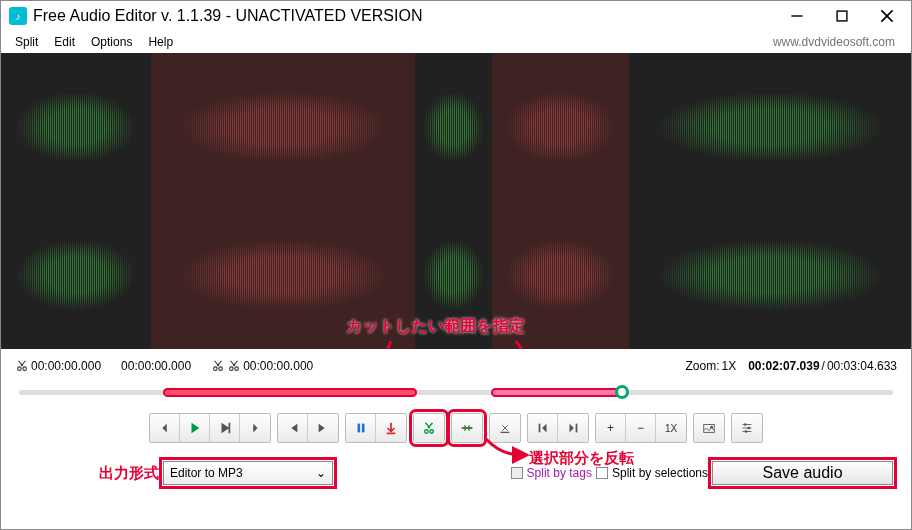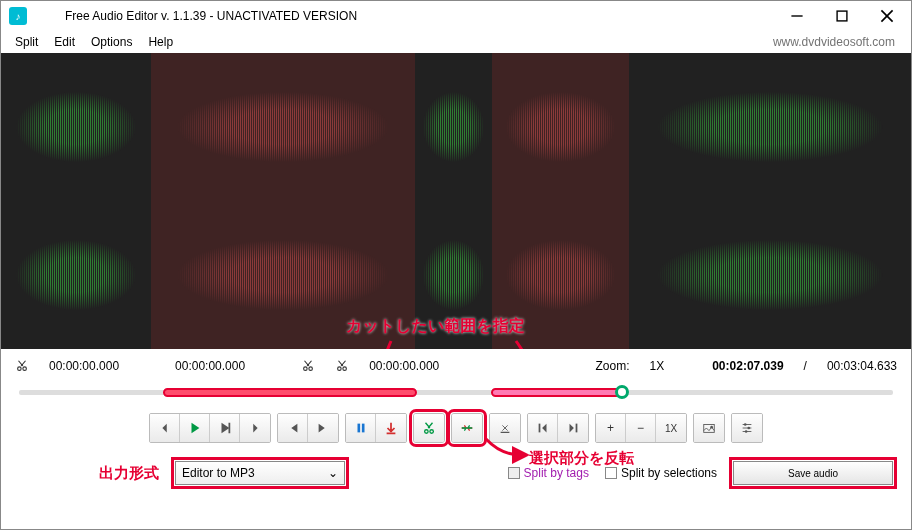--- a/index.html
+++ b/index.html
@@ -1,62 +1,62 @@
 <!DOCTYPE html>
 <html><head>
 <meta charset="utf-8">
 <style>
 * { margin: 0; padding: 0; box-sizing: border-box; font-family: "Segoe UI", Tahoma, sans-serif; }
 body { background: #fff; width: 912px; height: 530px; display: flex; flex-direction: column; border: 1px solid #888; }
 
 .titlebar { display: flex; align-items: center; height: 30px; padding: 0 2px; }
 .app-icon { width: 18px; height: 18px; margin: 0 6px; background: #00bcd4; border-radius: 3px; display: flex; align-items: center; justify-content: center; color: #fff; font-size: 10px; }
-.title-text { font-size: 12px; flex: 1; margin-left: 32px; }
+.title-text { font-size: 16px; flex: 1; }
 .win-btns { display: flex; }
 .win-btn { width: 45px; height: 30px; display: flex; align-items: center; justify-content: center; font-size: 14px; cursor: pointer; }
 
 .menubar { display: flex; align-items: center; height: 22px; padding: 0 6px; font-size: 12px; }
 .menu-item { padding: 2px 8px; cursor: pointer; }
 .site-link { margin-left: auto; color: #737373; cursor: pointer; padding-right: 10px; }
 
 .waveform-area { background: #212121; height: 296px; position: relative; overflow: hidden; }
 .wave-track { position: absolute; left: 0; right: 0; height: 50%; display: flex; align-items: center; }
 .wave-track.top { top: 0; }
 .wave-track.bottom { bottom: 0; }
 .wave-seg { height: 100%; display: flex; align-items: center; justify-content: center; }
 .wave-bars { width: 100%; height: 60%; background: repeating-linear-gradient(90deg, transparent 0, transparent 1px, currentColor 1px, currentColor 2px); mask: radial-gradient(ellipse 50% 50%, #000 40%, transparent 80%); -webkit-mask: radial-gradient(ellipse 50% 50%, #000 40%, transparent 80%); }
 .seg-green { color: #2e7d32; }
 .seg-red { color: #8b3a3a; background: rgba(120,40,40,0.35); }
 
 .annot-label { position: absolute; font-weight: bold; font-size: 16px; color: #e60033; text-shadow: 0 0 3px #fff; z-index: 5; }
 .annot-arrow { position: absolute; z-index: 4; }
 
-.time-row { display: flex; align-items: center; height: 26px; padding: 0 14px; font-size: 12px; gap: 20px; margin-top: 4px; }
+.time-row { display: flex; align-items: center; height: 26px; padding: 0 14px; font-size: 12px; gap: 2px; margin-top: 4px; }
 .sci-icon { width: 14px; height: 14px; }
 .time-spacer { flex: 1; }
 
 .track-bar { position: relative; margin: 6px 18px 10px 18px; height: 14px; }
 .track-base { position: absolute; top: 5px; left: 0; right: 0; height: 5px; background: #ddd; border-radius: 2px; }
 .sel-range { position: absolute; top: 3px; height: 9px; background: #ff4d6d; border: 2px solid #e60033; border-radius: 5px; }
 .sel-handle { position: absolute; top: 0; width: 14px; height: 14px; background: #fff; border: 3px solid #00a86b; border-radius: 50%; }
 
 .toolbar { display: flex; align-items: center; justify-content: center; gap: 6px; padding: 4px 0; }
 .btn-group { display: flex; border: 1px solid #bbb; border-radius: 2px; overflow: hidden; }
 .tbtn { width: 30px; height: 28px; display: flex; align-items: center; justify-content: center; background: linear-gradient(#fefefe, #eaeaea); border-right: 1px solid #ccc; cursor: pointer; font-size: 12px; color: #333; }
 .tbtn:last-child { border-right: none; }
 .btn-group.hi { outline: 3px solid #e60033; outline-offset: 1px; border-radius: 3px; }
 
-.bottom-row { display: flex; align-items: center; padding: 14px 18px; gap: 16px; font-size: 13px; }
+.bottom-row { display: flex; align-items: center; padding: 14px 18px; gap: 4px; font-size: 13px; }
 .out-label { color: #e60033; font-weight: bold; font-size: 15px; }
 .combo { width: 170px; height: 24px; border: 1px solid #888; background: linear-gradient(#fff,#eee); padding: 0 6px; display: flex; align-items: center; justify-content: space-between; font-size: 12px; outline: 3px solid #e60033; outline-offset: 1px; cursor: pointer; }
 .chk { display: inline-flex; align-items: center; gap: 4px; font-size: 12px; }
 .chk-box { width: 12px; height: 12px; border: 1px solid #888; background: #fff; }
 .chk.disabled .chk-box { background: #eee; }
 .chk.disabled { color: #a21caf; }
-.save-btn { width: 160px; height: 24px; border: 1px solid #888; background: linear-gradient(#fefefe,#e5e5e5); font-size: 10px; cursor: pointer; outline: 3px solid #e60033; outline-offset: 1px; }
+.save-btn { width: 181px; height: 24px; border: 1px solid #888; background: linear-gradient(#fefefe,#e5e5e5); font-size: 16px; cursor: pointer; outline: 3px solid #e60033; outline-offset: 1px; }
 
 svg.icon { width: 14px; height: 14px; }
 .green { color: #009944; }
 .red { color: #d32f2f; }
 .blue { color: #1976d2; }
 </style>
 </head>
 <body>
 
 <div class="titlebar">

